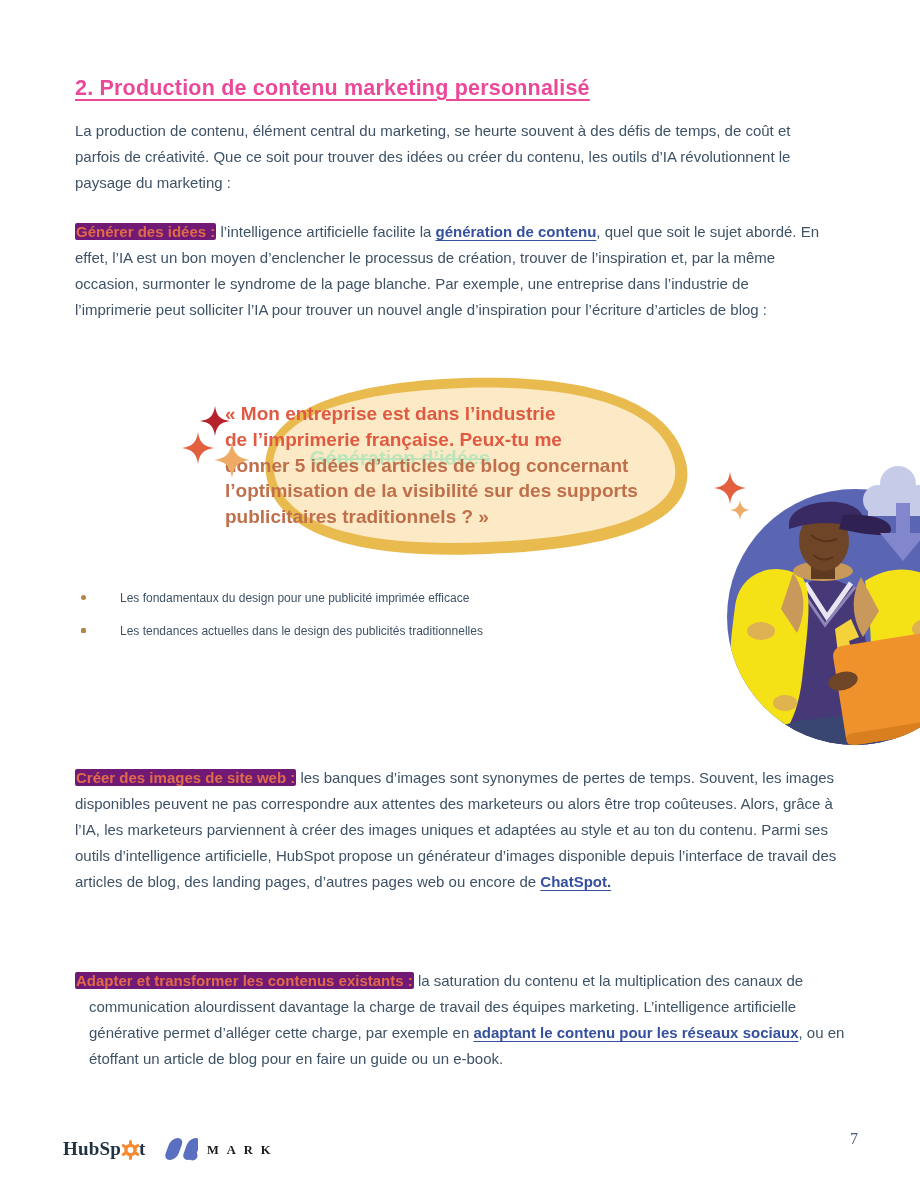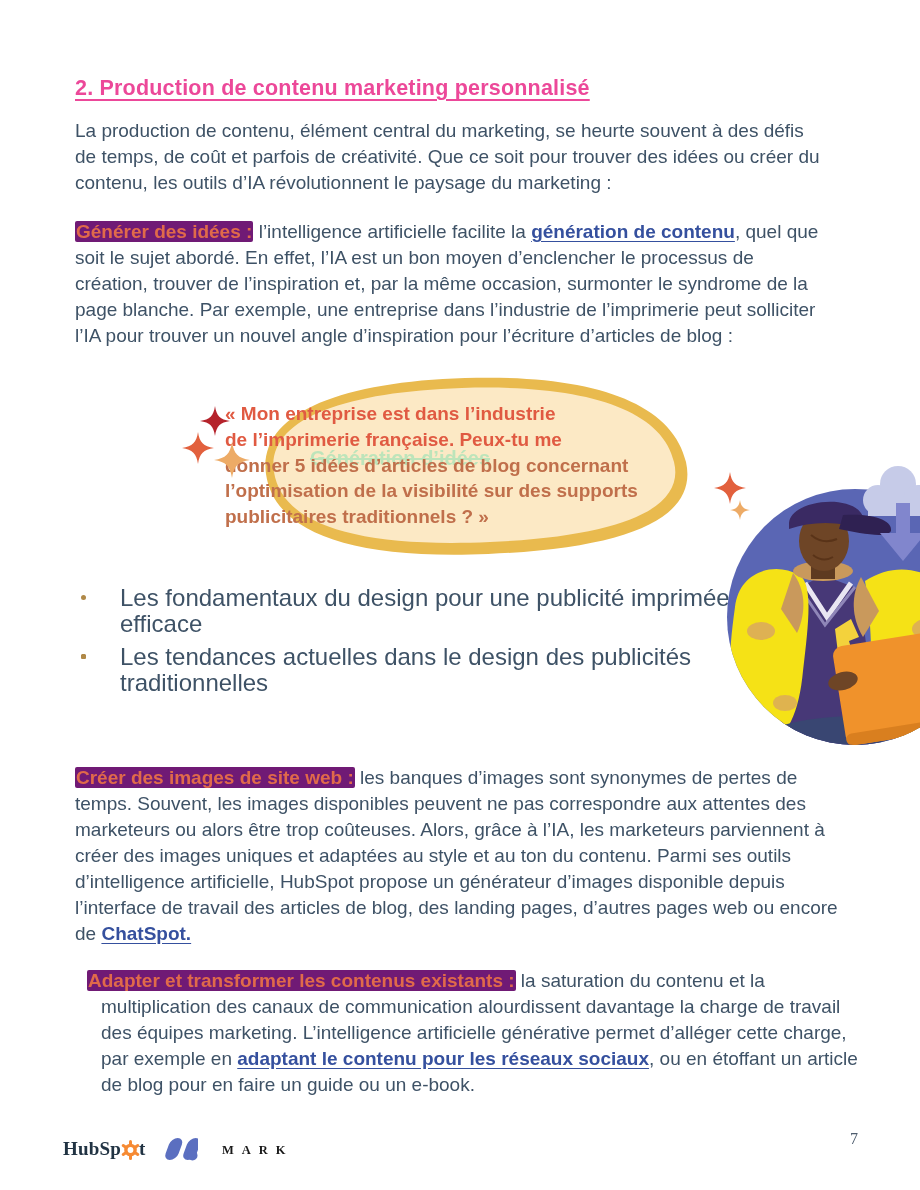--- a/index.html
+++ b/index.html
@@ -10,23 +10,23 @@
     overflow:hidden; margin:0 auto;
   }
   .doc-title {
     position:absolute; left:75px; top:74px; width:780px;
     font-size:21.5px; font-weight:bold; color:#ec4899; letter-spacing:.2px;
     text-decoration:underline; text-underline-offset:4px; text-decoration-thickness:1.5px;
     line-height:28px;
   }
   .para {
     position:absolute; left:75px; width:750px;
-    font-size:19px; line-height:26px; color:#3e5266;
-  }
-  .para.hanging { padding-left:14px; text-indent:-14px;margin-left:12px; }
+    font-size:15px; line-height:26px; color:#3e5266;
+  }
+  .para.hanging { padding-left:14px; text-indent:-14px; }
   .lead-label {
     color:#e06a4a; font-weight:bold; background:#701a75;
     border-radius:2px; padding:0 1px;
   }
   .doclink {
     color:#35509e; font-weight:bold; text-decoration:underline;
     text-underline-offset:3px; cursor:pointer;
   }
   
   .bubble-svg { position:absolute; left:208px; top:372px; }
@@ -43,42 +43,42 @@
     text-decoration:line-through; pointer-events:none;
   }
   .sparkles-left { position:absolute; left:176px; top:398px; }
   .sparkles-right { position:absolute; left:706px; top:466px; }
   
   .bullet-list {
     position:absolute; left:75px; top:585px; width:660px; list-style:none;
   }
   .bullet-list li {
     position:relative; padding-left:45px; margin-bottom:6.5px;
-    font-size:24px; line-height:26px; color:#3e5266;
+    font-size:12px; line-height:26px; color:#3e5266;
   }
   .bullet-dot {
     position:absolute; left:6px; top:10px; width:5px; height:5px;
     border-radius:50%; background:#b08948;
   }
   
   .photo-circle {
     position:absolute; left:727px; top:489px; width:256px; height:256px;
     border-radius:50%; background:#5a66b4; overflow:hidden;
   }
   .cloud-svg { position:absolute; left:858px; top:458px; }
   .arrow-svg { position:absolute; left:880px; top:503px; }
   
   .footer { position:absolute; left:8px; top:1128px; width:920px; height:45px;font-family:Liberation Serif, serif; }
   .hubspot-logo {
     position:absolute; left:55px; top:10px;
     font-size:19px; font-weight:800; color:#213343; letter-spacing:.2px;
     display:flex; align-items:center;
   }
   .hubspot-logo svg { margin:0 -1px 0 0; position:relative; top:1px; }
-  .mark-logo { position:absolute; left:148px; top:8px; display:flex; align-items:center; gap:24px; }
+  .mark-logo { position:absolute; left:148px; top:8px; display:flex; align-items:center; gap:9px; }
   .mark-label {
     font-size:12.5px; font-weight:bold; color:#1a1a1a; letter-spacing:8px;
     padding-top:3px;
   }
   .page-number {
     position:absolute; left:780px; top:2px; width:70px; text-align:right;
     font-size:16px; color:#4e5d6e;
   }
 </style>
 </head>

